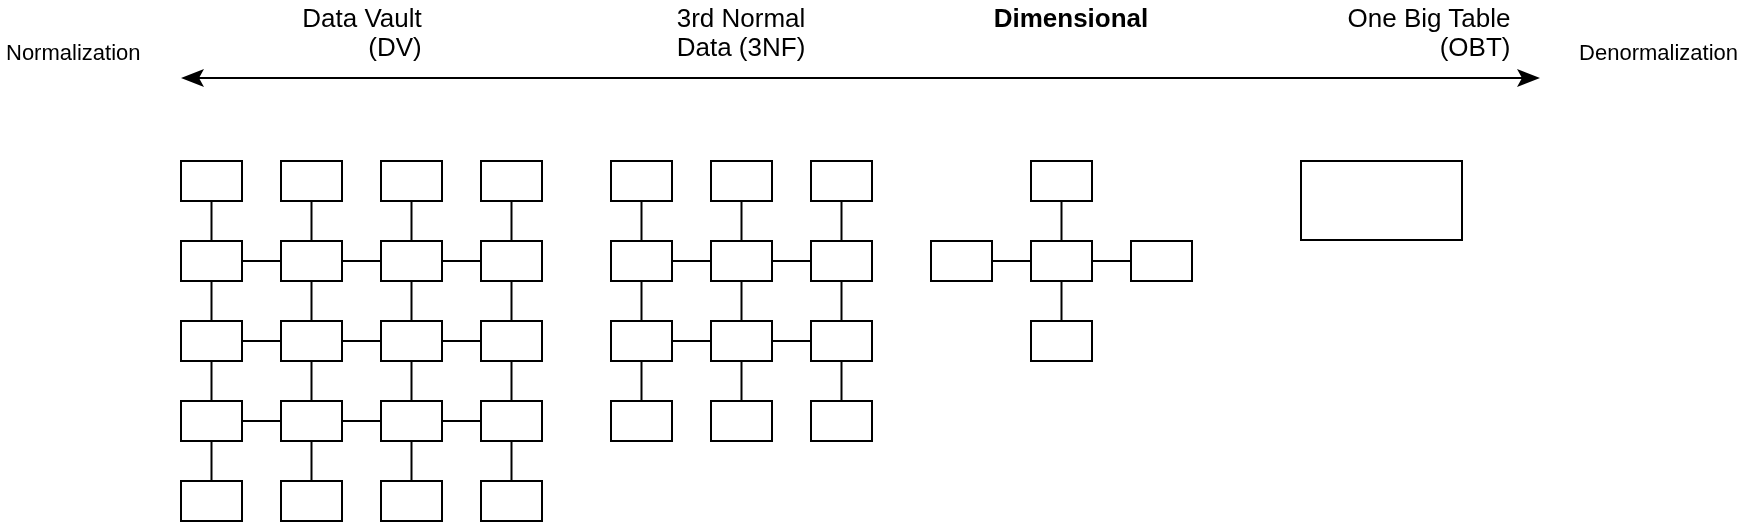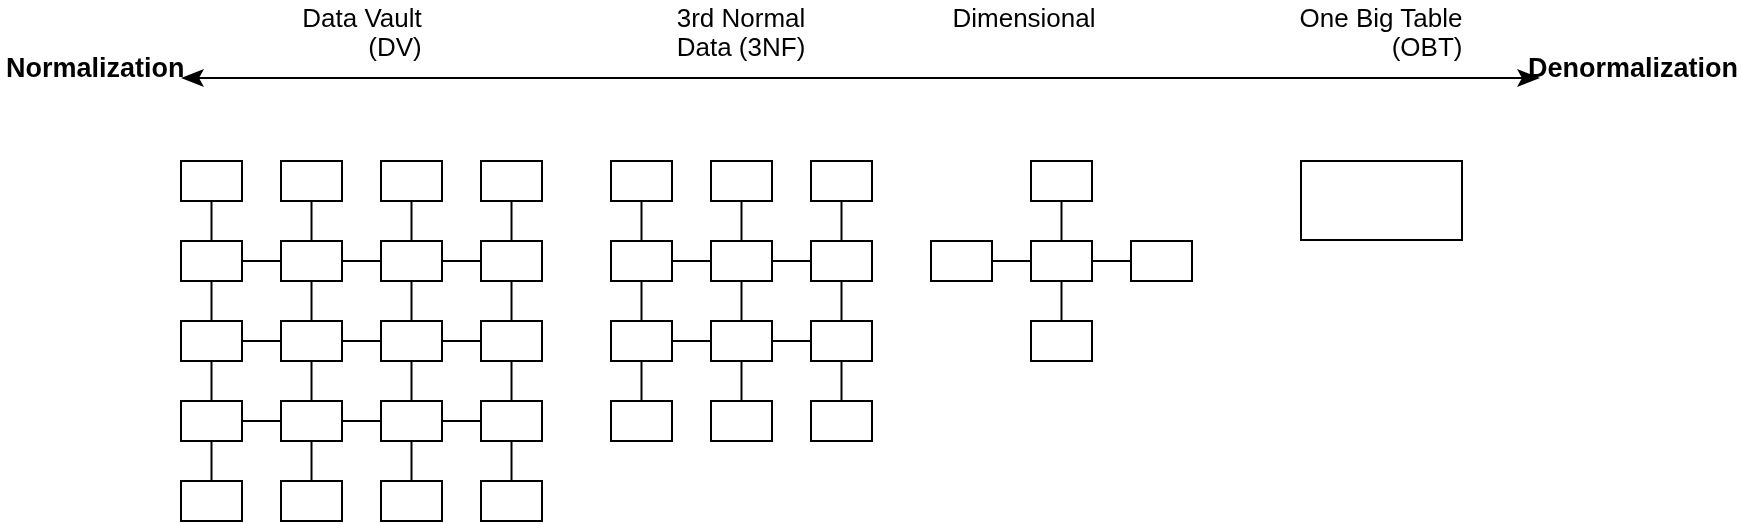--- a/index.html
+++ b/index.html
@@ -25,25 +25,24 @@
     position: absolute;
     top: 4px;
     transform: translateX(-50%);
     text-align: right;
     font-size: 26px;
     line-height: 29px;
     white-space: nowrap;
   }
   .axis-label {
     position: absolute;
-    top: 54px;
-    font-size: 27px;
+    top: 38px;
+    font-size: 22px;
     line-height: 29px;
     white-space: nowrap;
-    font-weight: bold;
   }
   .axis-label.left  { left: 6px; }
   .axis-label.right { right: 4px; }
 </style>
 </head>
 <body>
 
 <div class="canvas">
 
   <svg id="shapes" width="1742" height="524" viewBox="0 0 1742 524">
@@ -139,22 +138,22 @@
   <div class="title" style="left: 362px;">
     <div>Data Vault</div>
     <div>(DV)</div>
   </div>
 
   <div class="title" style="left: 724px; margin-left: 17px;">
     <div>3rd Normal</div>
     <div>Data (3NF)</div>
   </div>
 
-  <div class="title" style="left: 1024px;">
+  <div class="title" style="left: 1071px; font-weight: bold;">
     <div>Dimensional</div>
   </div>
 
-  <div class="title" style="left: 1381px;">
+  <div class="title" style="left: 1429px;">
     <div>One Big Table</div>
     <div>(OBT)</div>
   </div>
 
 </div>
 
 </body></html>

